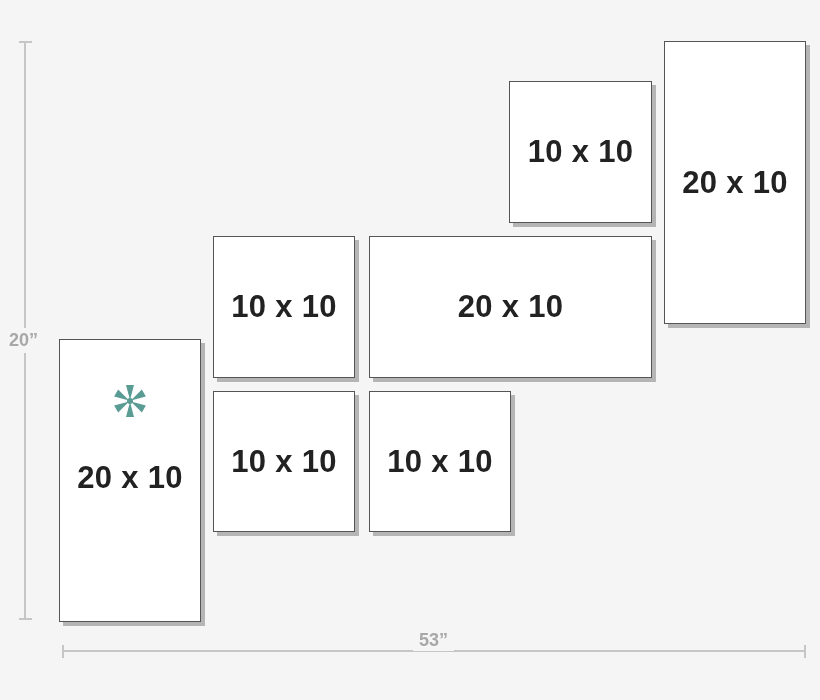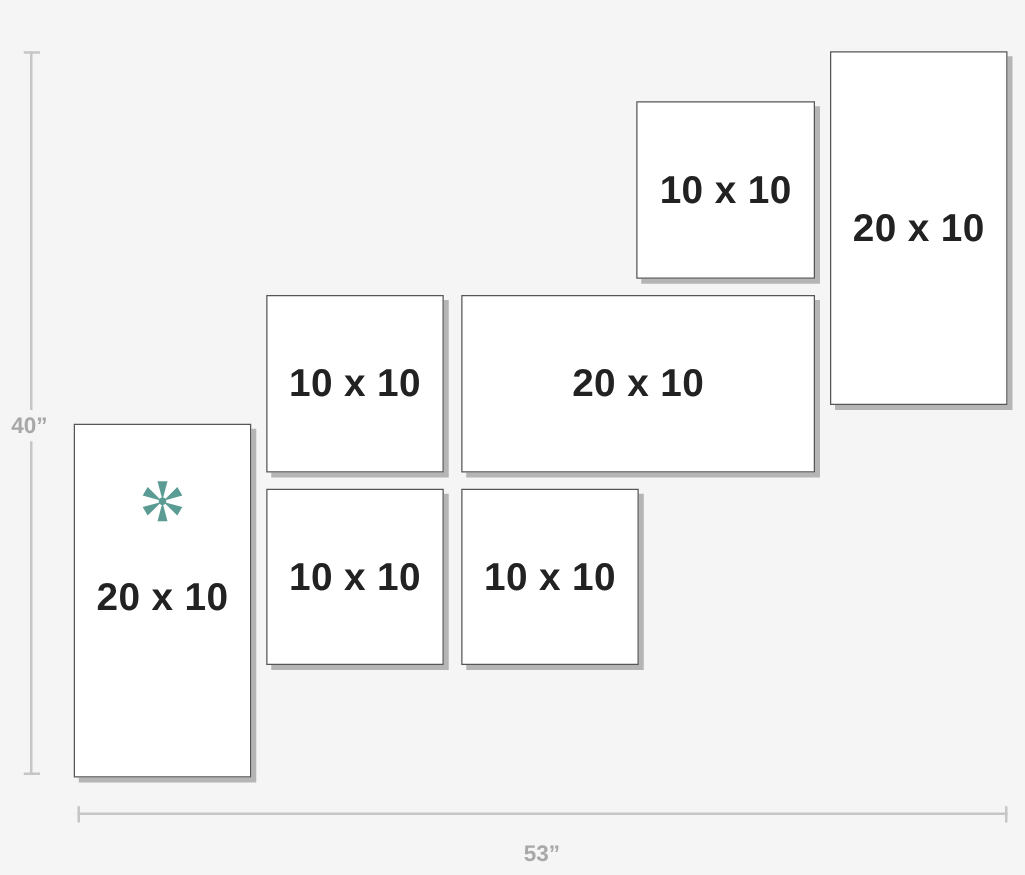--- a/index.html
+++ b/index.html
@@ -45,28 +45,28 @@
       white-space: nowrap;
     }
   </style>
 </head>
 <body>
 
 <div>
   <div class="dim-line" style="left:19px; top:41px; width:13px; height:2px;"></div>
   <div class="dim-line" style="left:24px; top:41px; width:2px; height:579px;"></div>
   <div class="dim-line" style="left:19px; top:618px; width:13px; height:2px;"></div>
-  <div class="dim-label" style="left:9px; top:328px; padding:2px 0;">40”</div>
+  <div class="dim-label" style="left:9px; top:328px; padding:2px 0;">20”</div>
 </div>
 
 <div>
   <div class="dim-line" style="left:62px; top:645px; width:2px; height:13px;"></div>
   <div class="dim-line" style="left:62px; top:650px; width:744px; height:2px;"></div>
   <div class="dim-line" style="left:804px; top:645px; width:2px; height:13px;"></div>
-  <div class="dim-label" style="left:413px; top:673px; padding:0 6px;text-align:center;">53”</div>
+  <div class="dim-label" style="left:413px; top:630px; padding:0 6px;text-align:center;">53”</div>
 </div>
 
 <div class="frame" style="left:59px; top:339px; width:142px; height:283px;">
   <svg class="asterisk" viewBox="-17 -17 34 34">
     <g fill="#5a9b94">
       <polygon points="0,-1 -4,-16 4,-16"></polygon>
       <polygon points="0,-1 -4,-16 4,-16" transform="rotate(60)"></polygon>
       <polygon points="0,-1 -4,-16 4,-16" transform="rotate(120)"></polygon>
       <polygon points="0,-1 -4,-16 4,-16" transform="rotate(180)"></polygon>
       <polygon points="0,-1 -4,-16 4,-16" transform="rotate(240)"></polygon>

